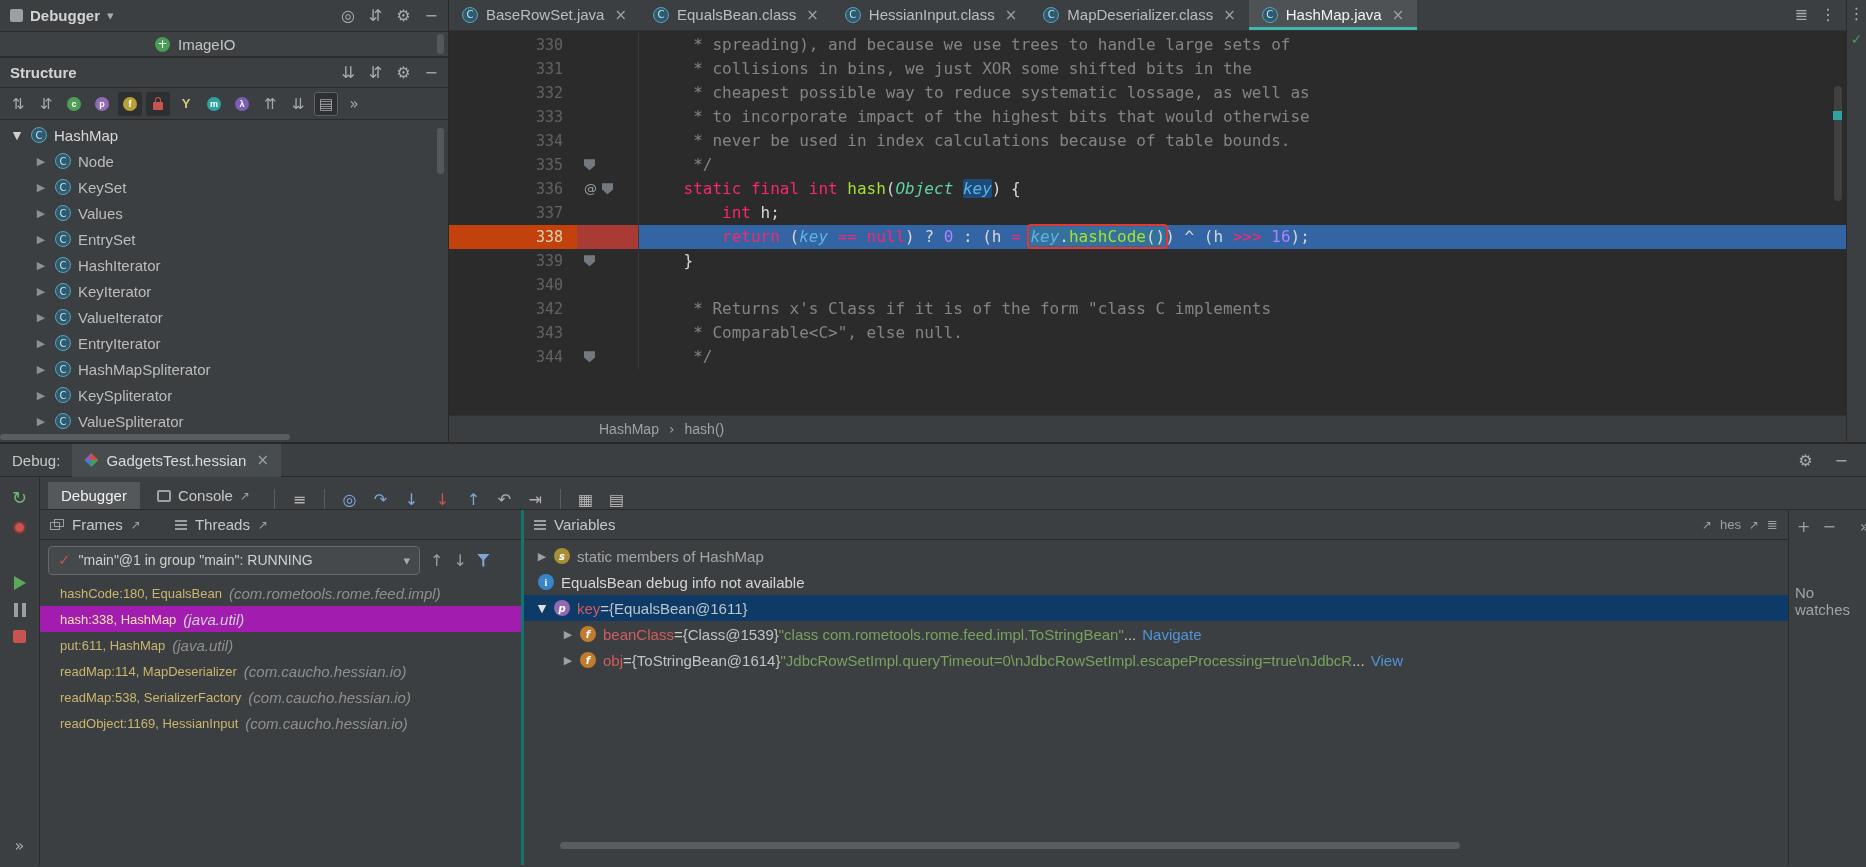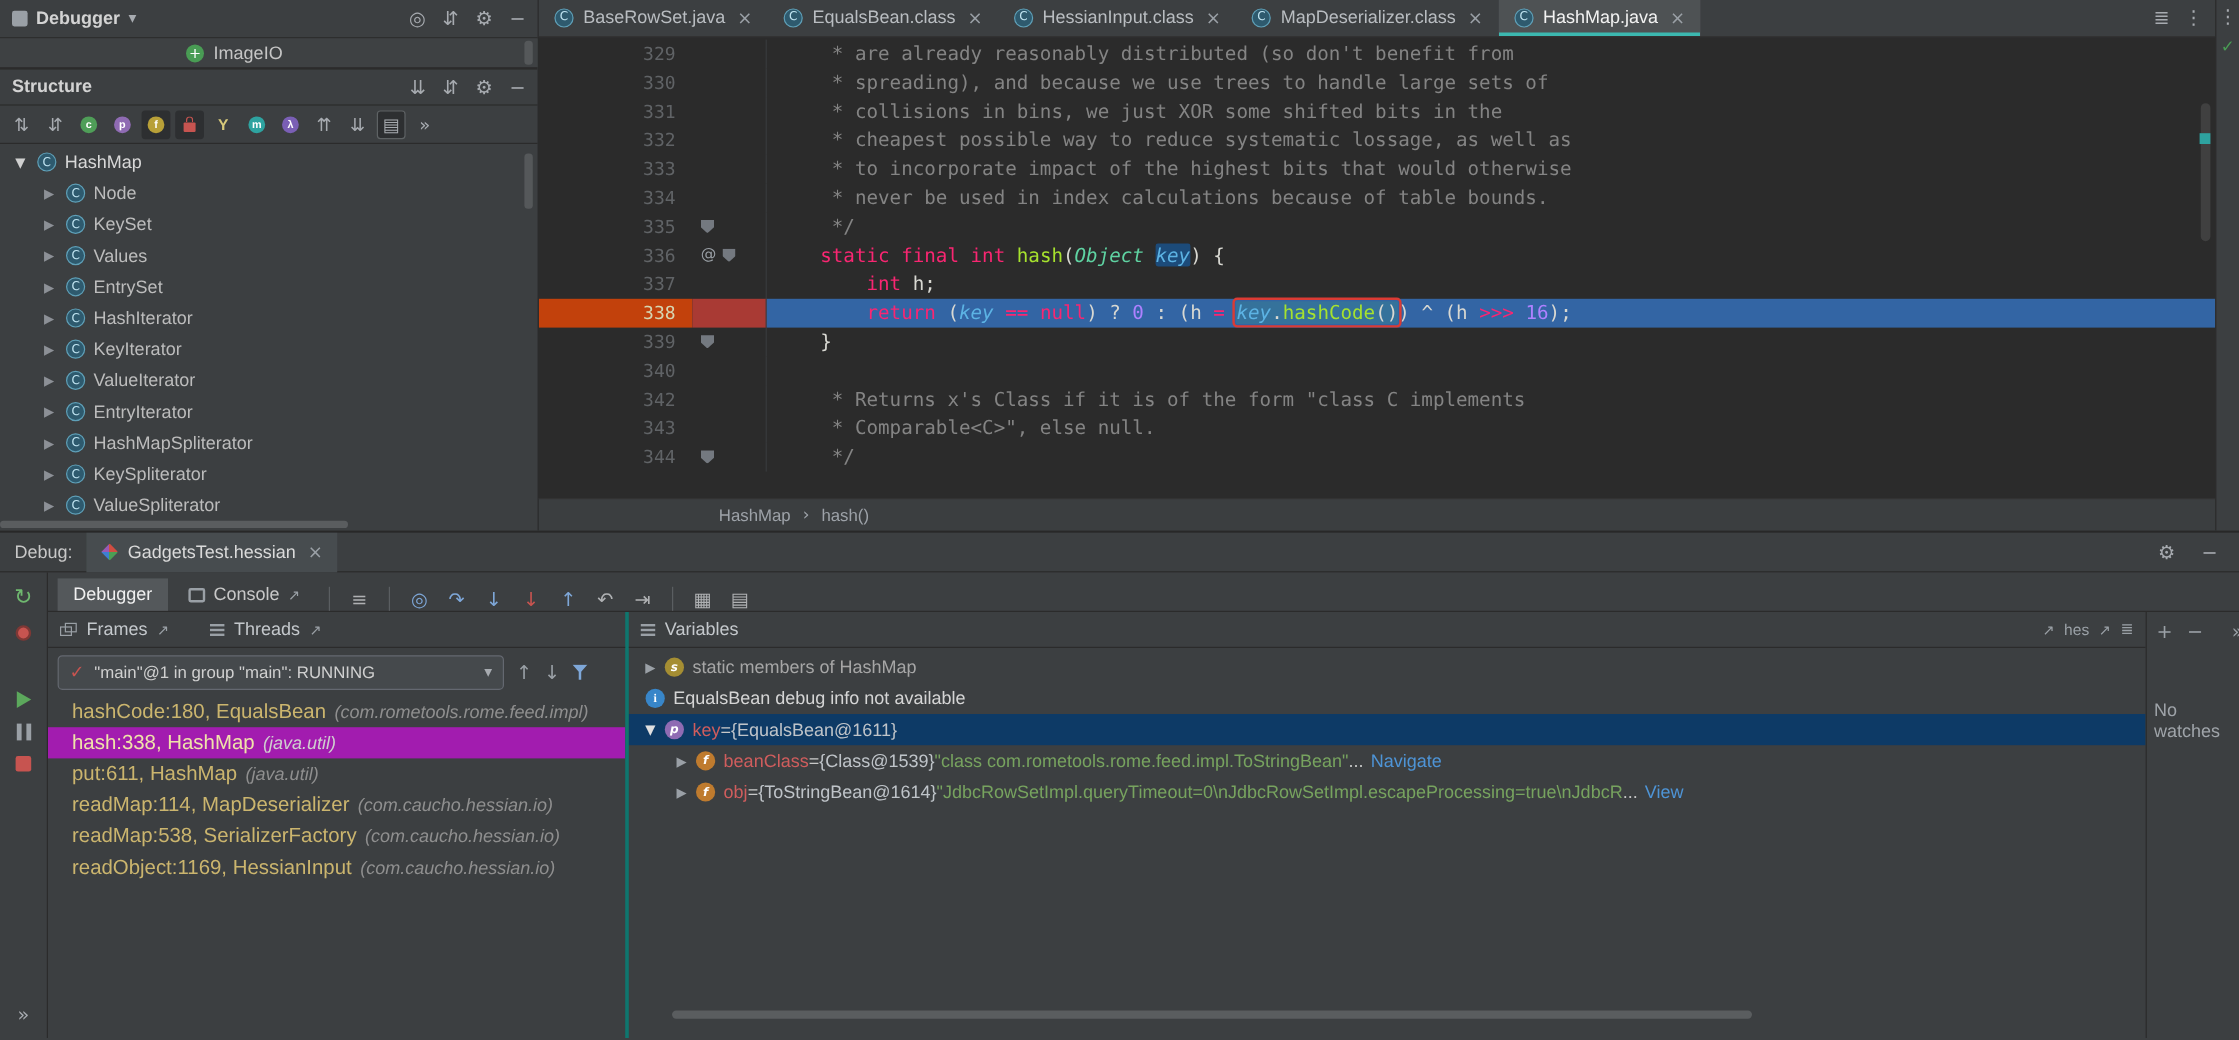--- a/index.html
+++ b/index.html
@@ -109,21 +109,21 @@
 .head-gap{width:18px}
 .combo-row{height:40px;flex:none;display:flex;align-items:center;gap:10px;padding:0 8px}
 .combo{height:29px;border:1px solid #646870;border-radius:4px;background:#45494c;display:flex;align-items:center;gap:8px;padding:0 9px;width:372px}
 .combo-check{color:#c75450;font-weight:bold}
 .combo-text{color:#d0d0d0;font-size:14px;flex:1;white-space:nowrap;overflow:hidden}
 .arr-ic{color:#9aa0a6;font-size:16px}
 .funnel{width:13px;height:13px;background:#7ea7d8;clip-path:polygon(0 0,100% 0,58% 48%,58% 100%,42% 100%,42% 48%)}
 .frames-list{flex:1;overflow:hidden}
 .frow{height:26px;display:flex;align-items:center;padding-left:20px;white-space:nowrap}
 .frow.sel{background:#a21caf}
-.fmain{color:#cbb56e;font-size:17px}
+.fmain{color:#cbb56e;font-size:13px}
 .frow.sel .fmain{color:#efe3a9}
 .fpkg{color:#8f8f8f;font-style:italic;margin-left:7px;font-size:15px}
 .frow.sel .fpkg{color:#cfcfcf}
 .vars-panel{flex:1;min-width:0;display:flex;flex-direction:column;position:relative}
 .vars-corner{margin-left:auto;display:flex;align-items:center;gap:8px;color:#9aa0a6;font-size:13px}
 .vars-list{flex:1;overflow:hidden;padding-top:3px}
 .vrow{height:26px;display:flex;align-items:center;white-space:nowrap}
 .vrow.sel{background:#0d3a66}
 .vind{display:inline-block;flex:none}
 .vchev{width:16px;color:#9aa0a6;font-size:11px;text-align:center;flex:none}
@@ -301,25 +301,20 @@
             </div>
           </div>
         <div class="tabbar-right">
           <span class="hic g">≣</span>
           <span class="hic g">⋮</span>
         </div>
       </div>
       <div class="code-area" id="code-area">
         <span class="ed-thumb"></span>
         <span class="ed-mark"></span>
-      <div class="cline">
-            <span class="gnum">329</span>
-            <span class="gmark"></span>
-            <span class="ctext"><span class="tk-com">     * are already reasonably distributed (so don't benefit from</span></span>
-          </div>
           <div class="cline">
             <span class="gnum">330</span>
             <span class="gmark"></span>
             <span class="ctext"><span class="tk-com">     * spreading), and because we use trees to handle large sets of</span></span>
           </div>
           <div class="cline">
             <span class="gnum">331</span>
             <span class="gmark"></span>
             <span class="ctext"><span class="tk-com">     * collisions in bins, we just XOR some shifted bits in the</span></span>
           </div>

